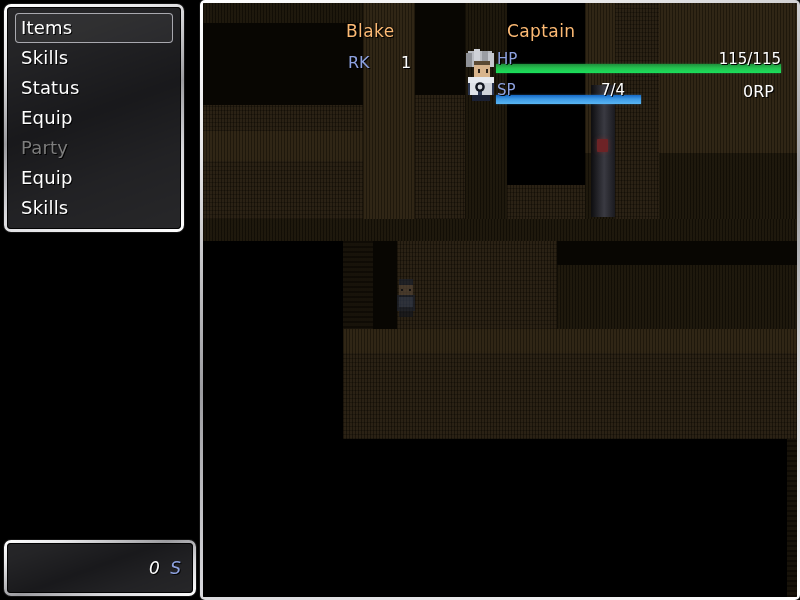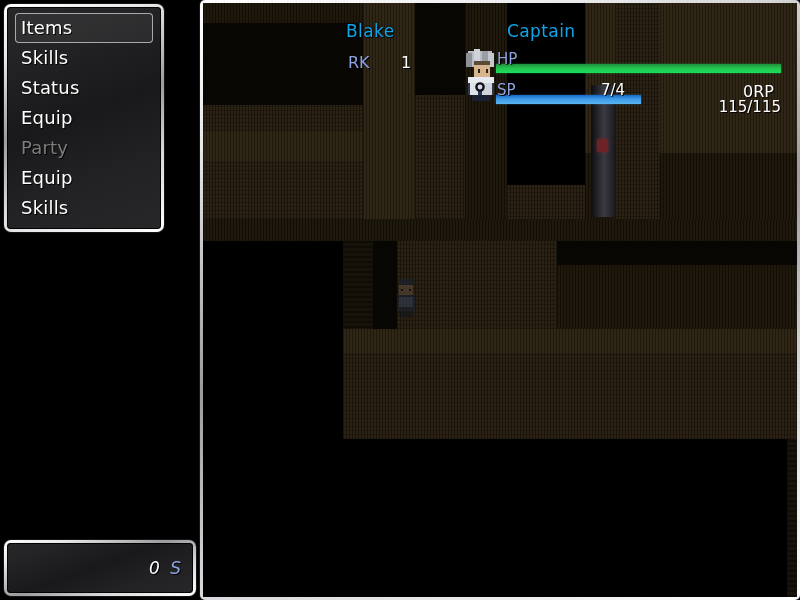--- a/index.html
+++ b/index.html
@@ -105,21 +105,21 @@
   #party-status {
     position: absolute;
     left: 0;
     top: 0;
     width: 600px;
     height: 120px;
     pointer-events: none;
   }
   .actor-name {
     position: absolute;
-    color: #0ea5e9;
+    color: #fdba74;
     font-size: 17px;
     letter-spacing: 0.4px;
     text-shadow: 1px 1px 0 rgba(0,0,0,0.95), 0 0 3px rgba(0,0,0,0.9);
     white-space: nowrap;
   }
   .sys-label {
     color: #8ea2e0;
     text-shadow: 1px 1px 0 rgba(0,0,0,0.95);
   }
   .val {
@@ -176,21 +176,21 @@
     color: #ffffff;
     text-shadow: 1px 1px 0 rgba(0,0,0,0.95);
     line-height: 16px;
     white-space: nowrap;
   }
 
   
   #command-window {
     left: 4px;
     top: 4px;
-    width: 160px;
+    width: 180px;
     height: 228px;
   }
   .cmd-list {
     position: absolute;
     left: 0;
     top: 6px;
     width: 100%;
   }
   .cmd-item {
     position: relative;
@@ -323,21 +323,21 @@
           <span class="actor-name" style="left:304px;top:18px;">Captain</span>
 
           <span class="stat-line sys-label" style="left:145px;top:50px;">RK</span>
 
           <span class="stat-line val" style="left:198px;top:50px;">1</span>
 
           <div class="gauge-wrap" style="left:293px;top:48px;width:285px;text-align:right;">
             <div class="gauge-track"></div>
             <div class="gauge-fill hp" id="hp-fill" style="width: 285px;"></div>
             <span class="gauge-key">HP</span>
-            <span class="gauge-val" style="right:0px;margin-top:48px;">115/115</span>
+            <span class="gauge-val" style="right:0px;">115/115</span>
           </div>
 
           <div class="gauge-wrap" style="left:293px;top:79px;width:285px;">
             <div class="gauge-track" style="width:145px;"></div>
             <div class="gauge-fill sp" id="sp-fill" style="width: 145px;"></div>
             <span class="gauge-key">SP</span>
             <span class="gauge-val" style="left:105px;">7/4</span>
           </div>
 
           <span class="stat-line val" style="left:540px;top:79px;">0RP</span>

